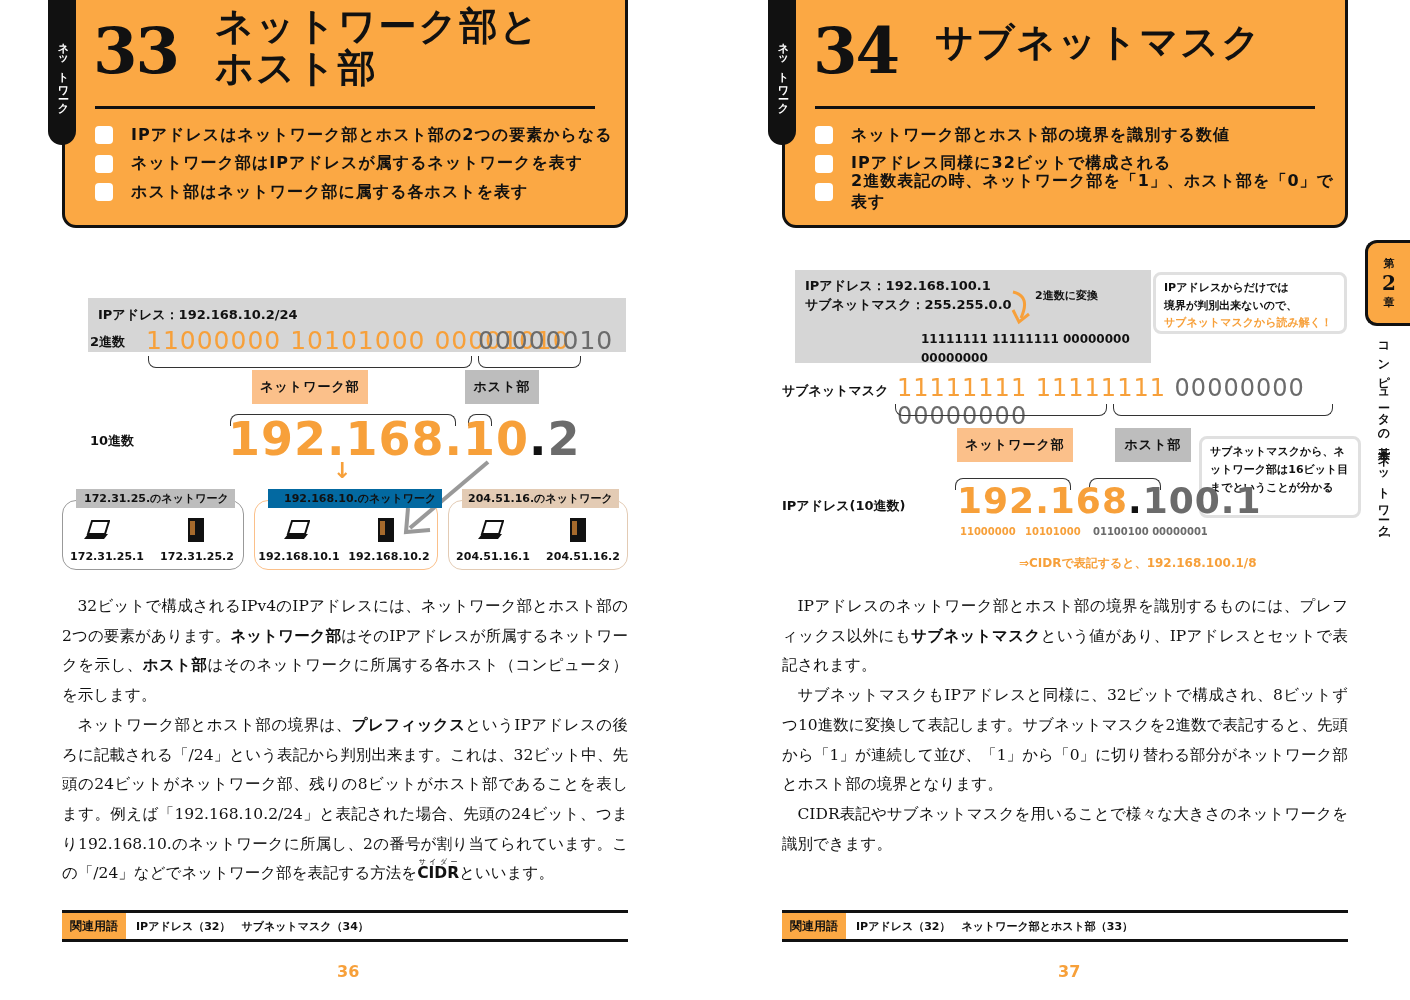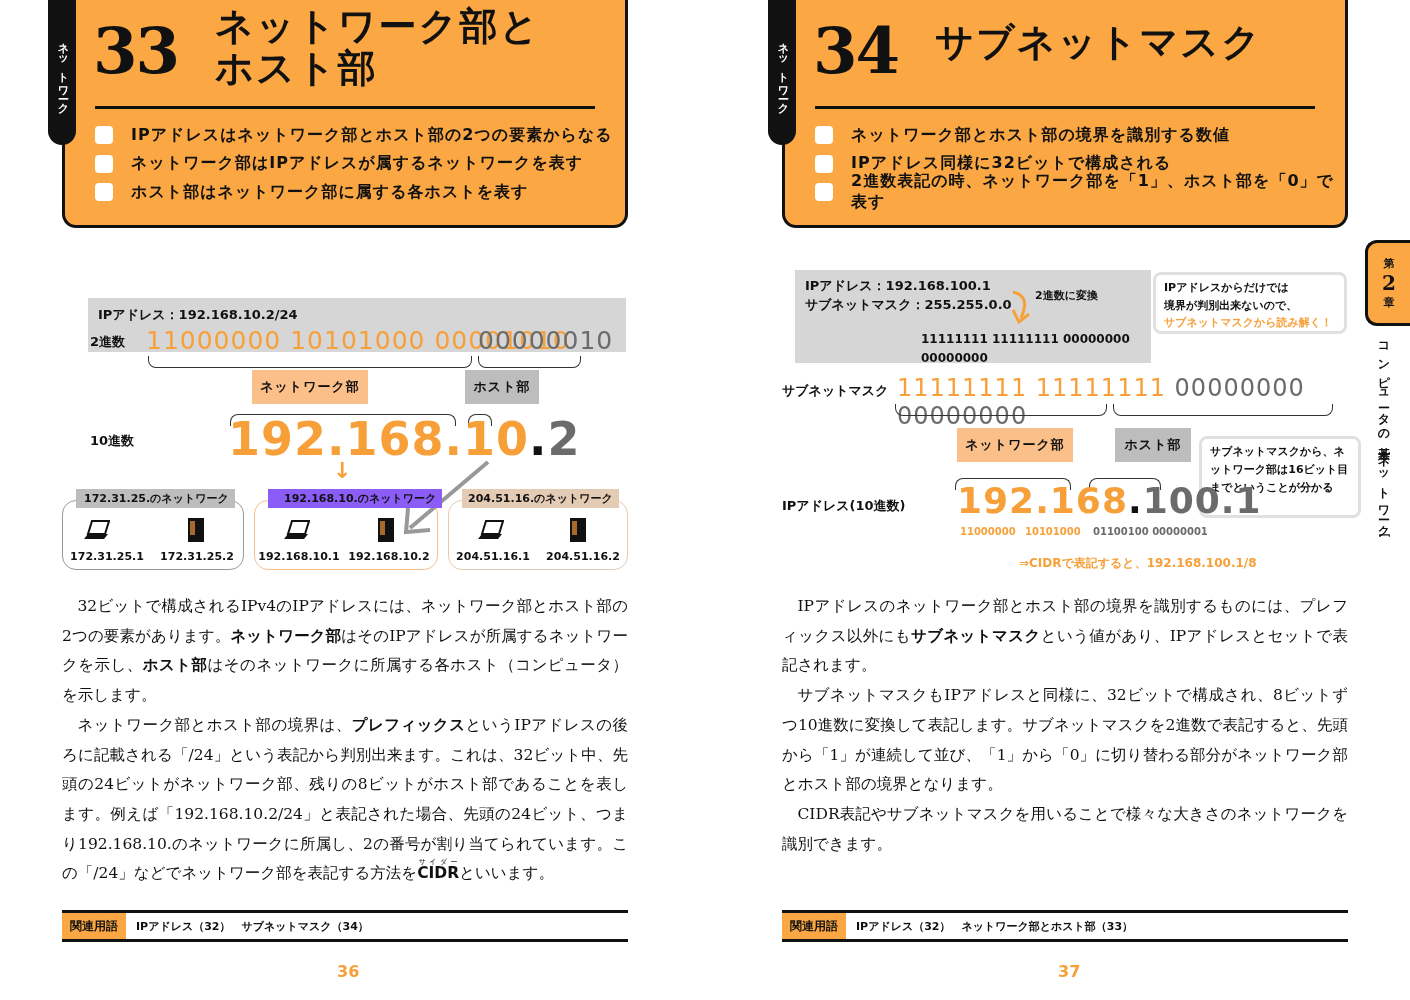--- a/index.html
+++ b/index.html
@@ -106,21 +106,21 @@
   <div class="net-label" style="top:489px;left:76px;background:#BDBDBD;padding-left:8px;">172.31.25.のネットワーク</div>
   <div class="laptop" style="top:520px;left:84px;"><svg width="26" height="20">
         <polygon points="8,1 25,1 21,14 4,14" fill="#fff" stroke="#111" stroke-width="2"></polygon>
         <polygon points="0,19 20,19 24,14 4,14" fill="#111"></polygon>
       </svg></div>
   <div class="server" style="top:518px;left:188px;"></div>
   <div class="host" style="top:550px;left:62px;">172.31.25.1</div>
   <div class="host" style="top:550px;left:152px;">172.31.25.2</div>
 
   <div class="net-box" style="top:500px;left:254px;width:184px;height:70px;border-color:#FBC08A;"></div>
-  <div class="net-label" style="top:489px;left:268px;background:#8b5cf6;padding-left:16px;">192.168.10.のネットワーク</div>
+  <div class="net-label" style="top:489px;left:268px;background:#0369a1;padding-left:16px;">192.168.10.のネットワーク</div>
   <div class="laptop" style="top:520px;left:284px;"><svg width="26" height="20">
         <polygon points="8,1 25,1 21,14 4,14" fill="#fff" stroke="#111" stroke-width="2"></polygon>
         <polygon points="0,19 20,19 24,14 4,14" fill="#111"></polygon>
       </svg></div>
   <div class="server" style="top:518px;left:378px;"></div>
   <div class="host" style="top:550px;left:254px;">192.168.10.1</div>
   <div class="host" style="top:550px;left:344px;">192.168.10.2</div>
 
   <div class="net-box" style="top:500px;left:448px;width:180px;height:70px;border-color:#E3CBB4;"></div>
   <div class="net-label" style="top:489px;left:462px;background:#E3CBB4;">204.51.16.のネットワーク</div>

